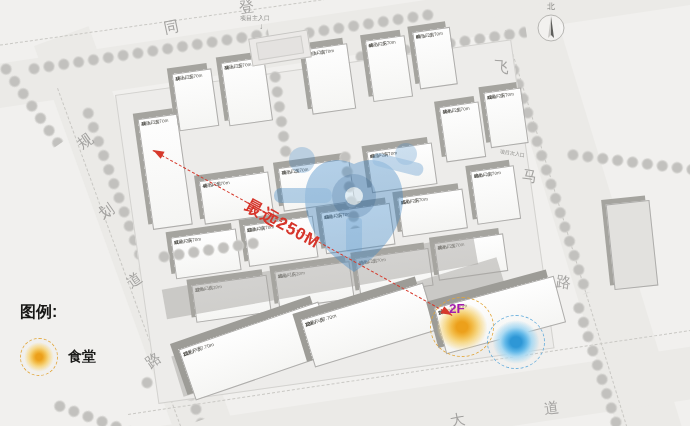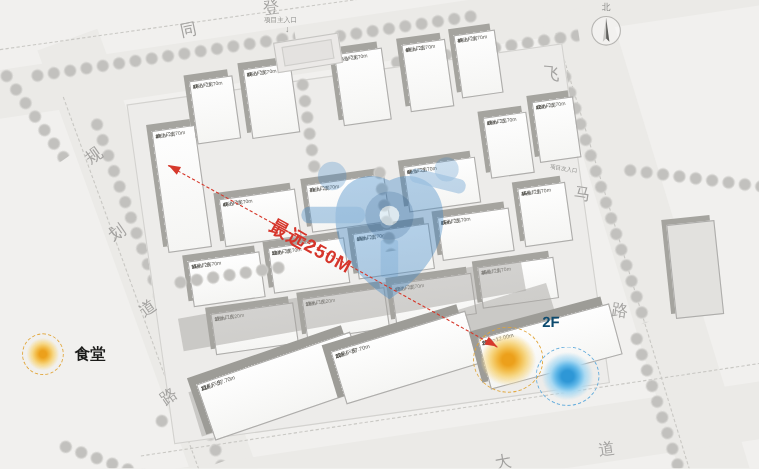--- a/index.html
+++ b/index.html
@@ -37,21 +37,21 @@
   #glow-canteen{left:430px;top:297px;width:64px;height:60px;}
   #glow-sports{left:487px;top:315px;width:58px;height:54px;}
   #distance-line{left:153px;top:150px;width:342px;height:0;border-top:1.5px dashed #d6392c;
         transform:rotate(28.88deg);transform-origin:0 0;z-index:10;}
   .arrow{width:0;height:0;border-left:11px solid #d6392c;border-top:4.5px solid transparent;
         border-bottom:4.5px solid transparent;transform-origin:100% 50%;z-index:10;}
   #arrow-end{left:441px;top:310.5px;transform:rotate(28.88deg);}
   #arrow-start{left:142px;top:145.5px;transform:rotate(208.88deg);}
   #distance-label{left:252px;top:194px;transform:rotate(29deg);transform-origin:0 0;
         font-size:17px;font-weight:bold;color:#d6352b;letter-spacing:1px;z-index:10;white-space:nowrap;}
-  #floor-label{left:449px;top:285px;font-size:13.5px;font-weight:bold;color:#0c4a6e;z-index:11;margin-left:44px;}
+  #floor-label{left:449px;top:301px;font-size:13.5px;font-weight:bold;color:#a21caf;z-index:11;}
   #compass{left:536px;top:0px;z-index:12;}
   #legend{left:20px;top:302px;z-index:20;width:140px;height:120px;}
   #legend *{position:static;}
   #legend .title{display:block;font-size:16px;font-weight:bold;color:#161614;margin-bottom:14px;}
   #legend .item{display:flex;align-items:center;margin-bottom:2px;height:40px;}
   #legend .dot{position:relative;width:38px;height:38px;border-radius:50%;flex:0 0 38px;}
   #legend .lab{margin-left:10px;font-size:14px;font-weight:bold;color:#1b1b19;}
 </style>
 </head>
 <body>
@@ -197,20 +197,21 @@
   <div id="secondary-entrance" class="tiny-label">项目次入口</div>
 
   <svg id="compass" width="30" height="48" viewBox="0 0 30 48">
     <text x="15" y="9" font-size="8" fill="#8a8a87" text-anchor="middle">北</text>
     <circle cx="15" cy="28" r="13" fill="rgba(255,255,255,0.35)" stroke="#b7b6b3" stroke-width="1"></circle>
     <polygon points="15,16 12,38 15,35" fill="#c9c8c5"></polygon>
     <polygon points="15,16 18,38 15,35" fill="#5f5f5c"></polygon>
   </svg>
 
   <div id="legend">
+    <span class="title">图例:</span>
     <div class="item">
       <div class="dot glow yellow"></div>
       <span class="lab">食堂</span>
     </div>
   </div>
 
 <div class="centerline" style="left: -10px; top: 46px; width: 470px; transform: rotate(-8deg);"></div>
     <div class="centerline" style="left: 58px; top: 88px; width: 370px; transform: rotate(70deg);"></div>
     <div class="centerline" style="left: 506px; top: 30px; width: 430px; transform: rotate(73deg);"></div>
     <div class="centerline" style="left: 128px; top: 414px; width: 570px; transform: rotate(-8.5deg);"></div>

